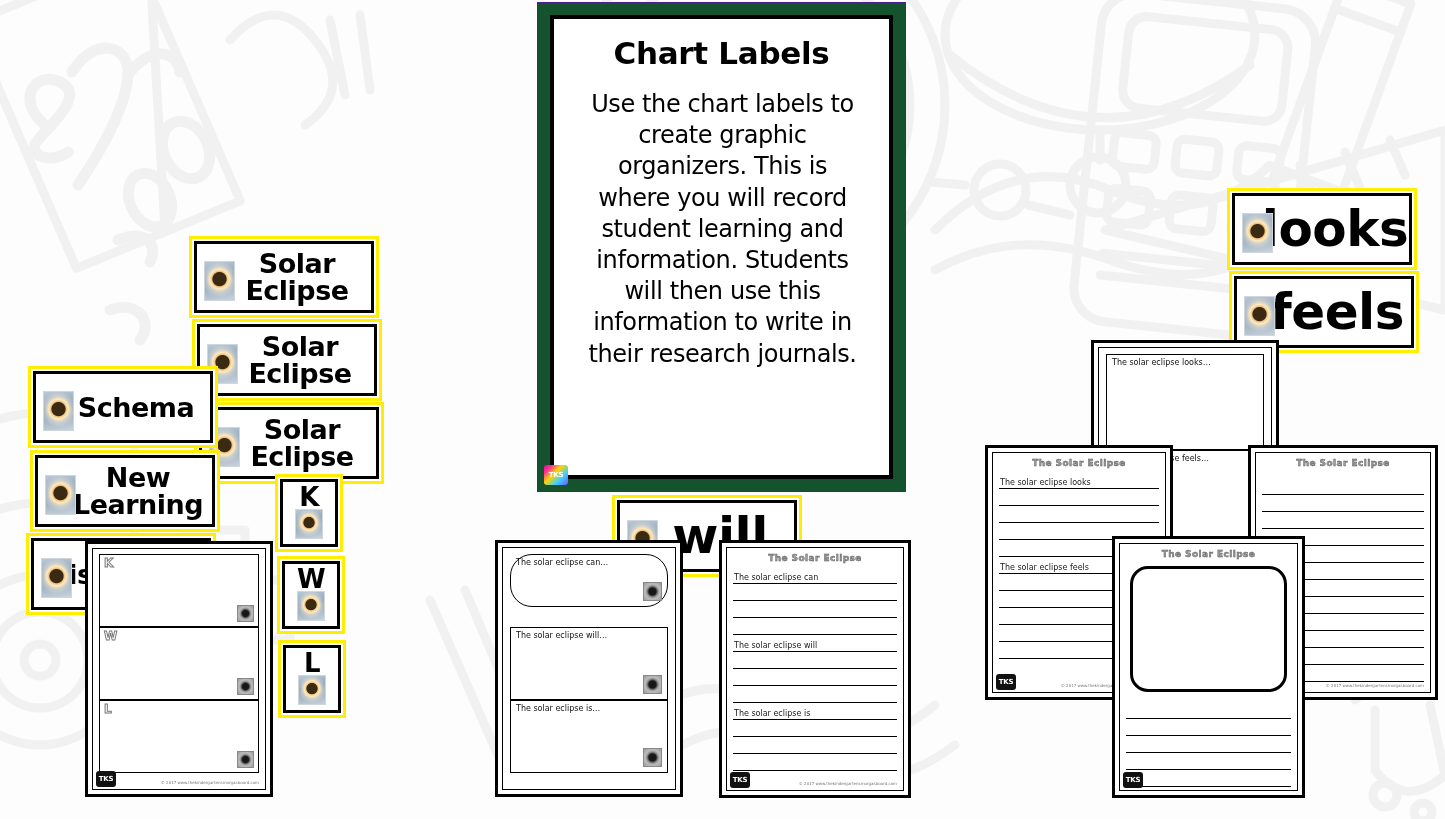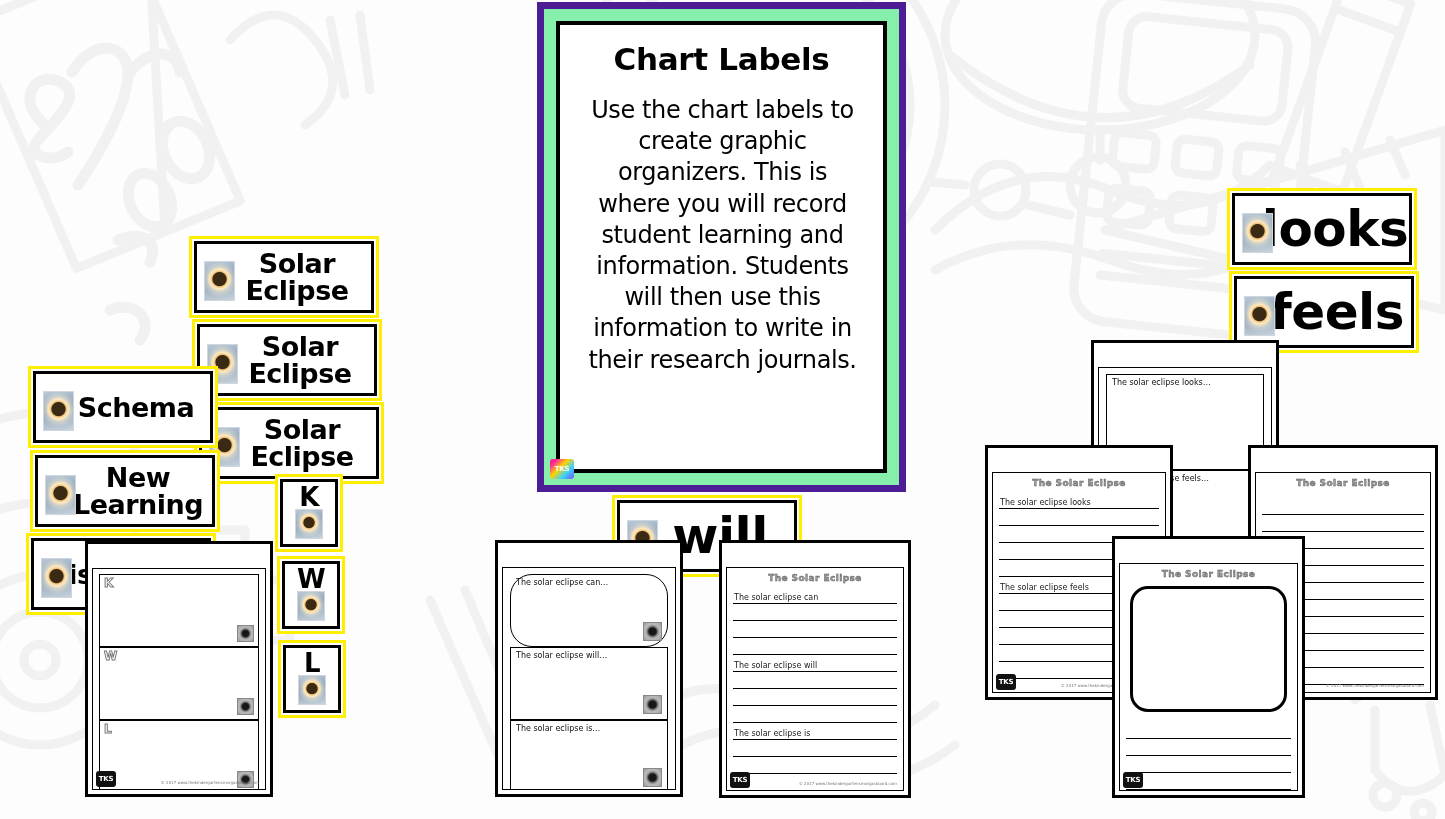--- a/index.html
+++ b/index.html
@@ -51,22 +51,22 @@
     color:#000;
     line-height:1.0;
     letter-spacing:-0.5px;
     padding-left:26px;
     box-sizing:border-box;
   }
 
   
   .poster{
     position:absolute;
-    background:#86efac;
-    border:7px solid #4c1d95;
+    background:#14532d;
+    border:1px solid #4c1d95;
     box-sizing:border-box;
   }
   .poster .pinner{
     position:absolute;left:12px;top:12px;right:12px;bottom:12px;
     background:#ffffff;border:4px solid #000;box-sizing:border-box;
     padding:16px 18px;
   }
   .poster h1{
     margin:0 0 16px 0;
     font-size:31px;font-weight:700;text-align:center;color:#000;
@@ -82,21 +82,20 @@
   .sheet{
     position:absolute;
     background:#ffffff;
     border:3px solid #000;
     box-sizing:border-box;
   }
   .sheet .sinner{
     position:absolute;left:4px;top:4px;right:4px;bottom:4px;
     border:1px solid #000;background:#fff;box-sizing:border-box;
     overflow:hidden;
-    margin-top:20px;
   }
   .sheet-title{
     text-align:center;font-size:9px;font-weight:700;color:#9a9a9a;
     -webkit-text-stroke:0.4px #555;
     margin:5px 0 4px 0;letter-spacing:0.4px;
     font-family:"DejaVu Sans", sans-serif;
   }
   .rulerow{position:relative;height:17px;}
   .rulerow .rl{position:absolute;left:6px;right:6px;bottom:0;height:1px;background:#000;}
   .rulerow .rt{position:absolute;left:7px;bottom:2px;font-size:8px;color:#1a1a1a;
@@ -352,21 +351,21 @@
     <div class="inner">
       <div class="ctext" style="font-size:50px;">will</div>
       <div class="thumb" style="width:31px;height:40px;left:7px;bottom:9px;">
         <div class="eclipse"></div>
       </div>
     </div>
   </div>
 
   <div class="sheet" style="left:495px;top:540px;width:188px;height:257px;">
     <div class="sinner">
-      <div class="panel" style="top:6px;height:73px;border-radius:22px;">
+      <div class="panel" style="top:6px;height:53px;border-radius:22px;">
         <div class="plabel">The solar eclipse can…</div>
         <div class="pthumb">
             <div class="greyeclipse"></div>
           </div>
       </div>
       <div class="panel" style="top:152px;height:73px;">
         <div class="plabel">The solar eclipse is…</div>
         <div class="pthumb">
             <div class="greyeclipse"></div>
           </div>

